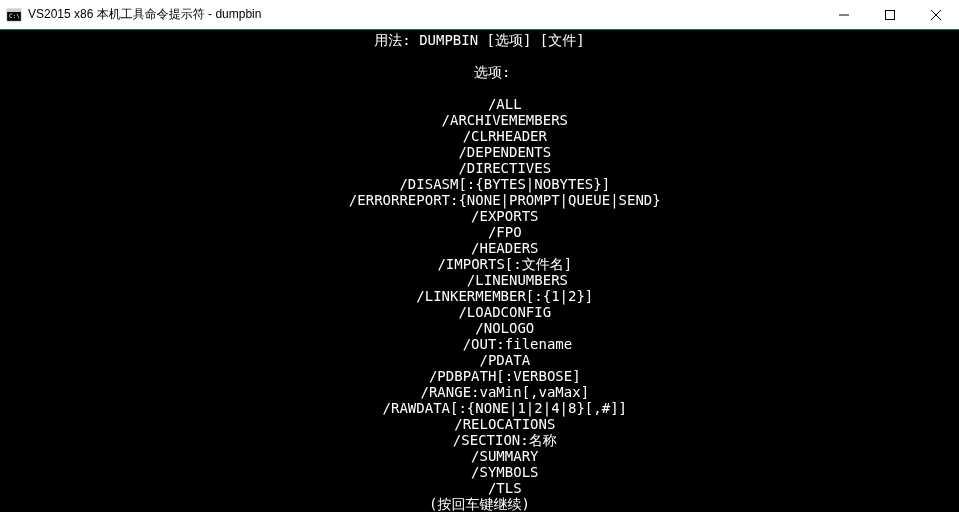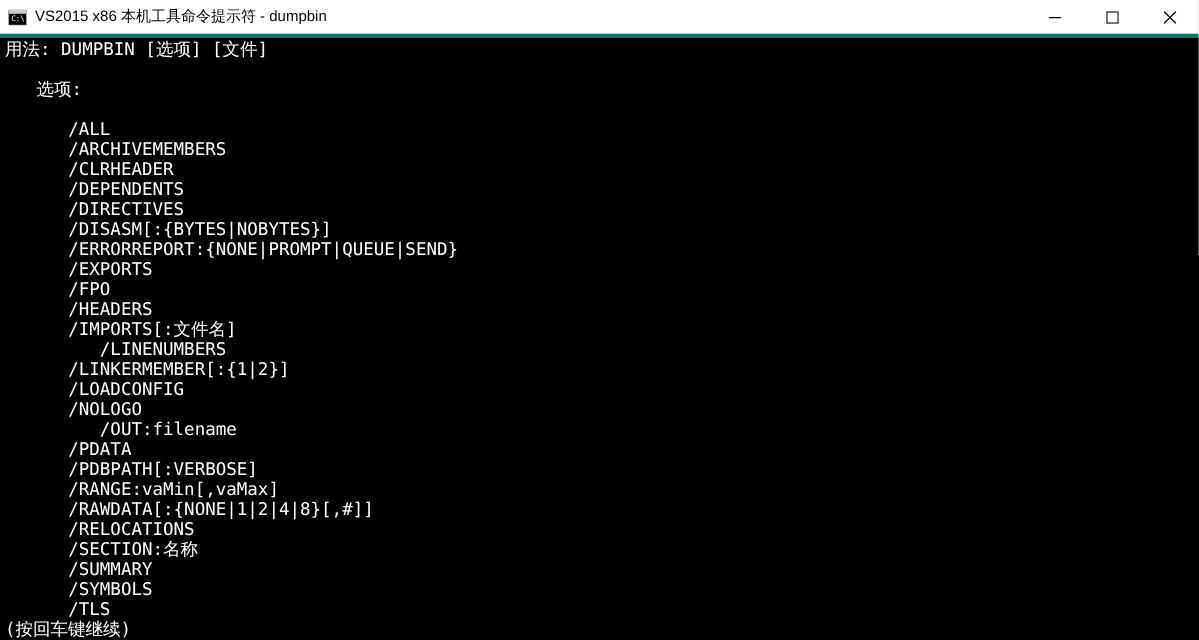--- a/index.html
+++ b/index.html
@@ -13,21 +13,21 @@
       background: #ffffff;
       font-family: "SimSun", "Consolas", monospace;
       overflow: hidden;
     }
     .titlebar {
       height: 30px;
       background: #ffffff;
       display: flex;
       align-items: center;
       padding-left: 6px;
-      border-bottom: 3px solid #0f766e;
+      border-bottom: 1px solid #0f766e;
     }
     .titlebar-icon {
       width: 16px;
       height: 16px;
       margin-right: 6px;
       display: flex;
       align-items: center;
       justify-content: center;
     }
     .titlebar-title {
@@ -53,20 +53,21 @@
     .console {
       background: #000000;
       color: #ffffff;
       height: calc(100% - 30px);
       padding: 2px 4px;
       font-size: 14px;
       line-height: 16px;
       white-space: pre;
       font-family: "SimSun", "NSimSun", "Consolas", monospace;
       overflow: hidden;
+      text-align: center;
     }
     .console-line {
       min-height: 16px;
     }
   </style>
 </head>
 <body>
 
 <div class="titlebar">
   <div class="titlebar-icon">

